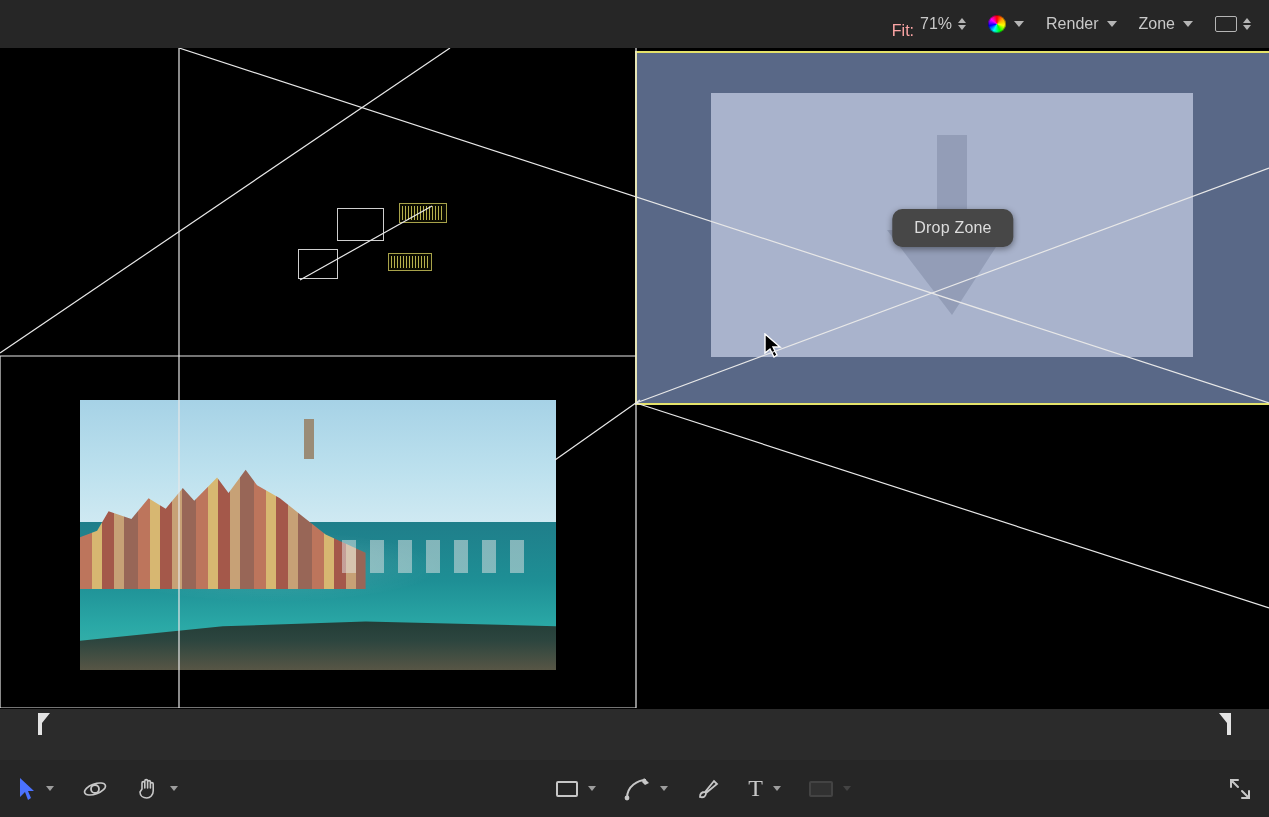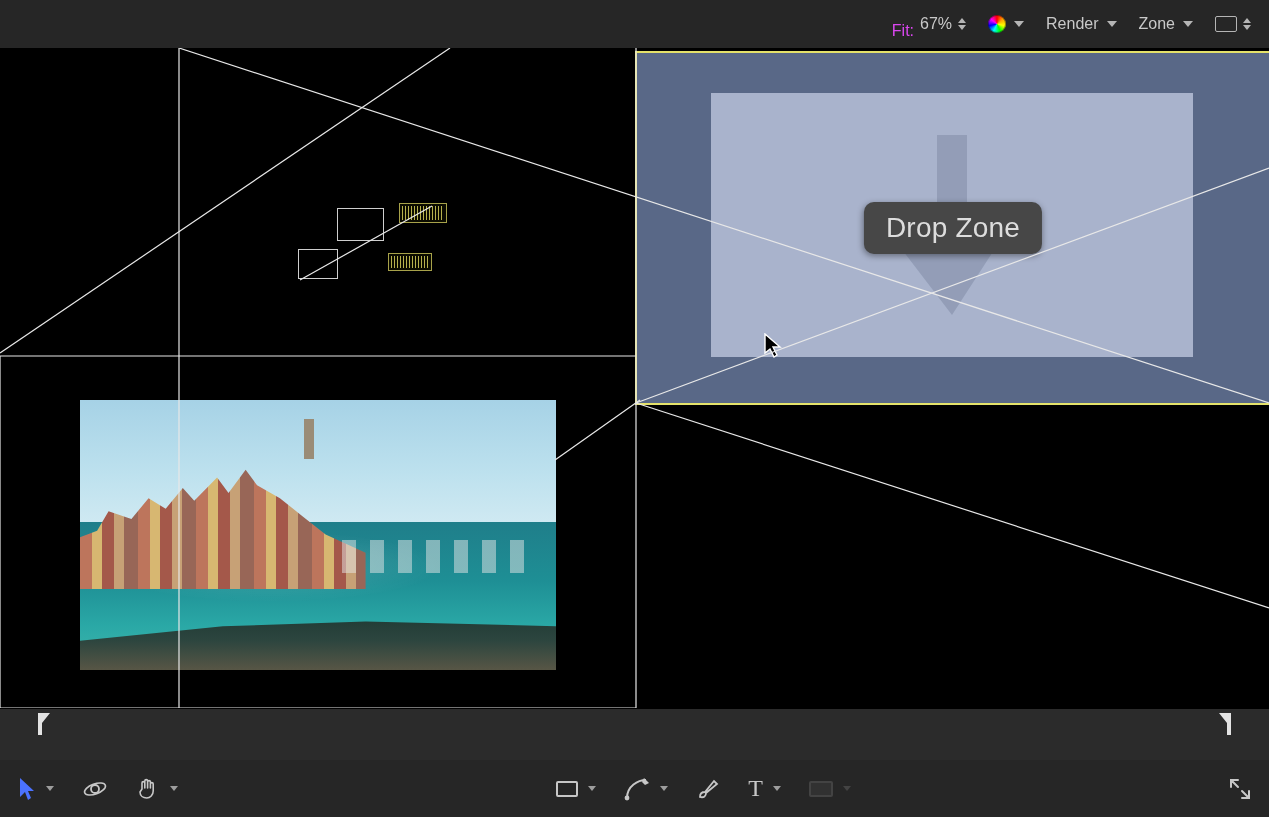--- a/index.html
+++ b/index.html
@@ -28,21 +28,21 @@
     font-size: 16px;
     color: #c9c9c9;
     border-bottom: 1px solid #0d0d0d;
   }
   .topbar-item {
     display: inline-flex;
     align-items: center;
     gap: 6px;
     cursor: default;
   }
-  .dim { color: #d946ef; margin-top: 14px; }
+  .dim { color: #fca5a5; margin-top: 14px; }
   .chevrons {
     display: inline-flex;
     flex-direction: column;
     line-height: 0;
     gap: 0;
   }
   .chev-up, .chev-down {
     width: 0; height: 0;
     border-left: 4px solid transparent;
     border-right: 4px solid transparent;
@@ -112,21 +112,21 @@
     opacity: .28;
   }
   .dropzone-label {
     position: absolute;
     left: 50%; top: 50%;
     transform: translate(-50%, -50%);
     background: #474747;
     color: #ddd;
     padding: 10px 22px;
     border-radius: 10px;
-    font-size: 28px;
+    font-size: 16px;
     letter-spacing: .2px;
     box-shadow: 0 2px 6px rgba(0,0,0,.4);
     white-space: nowrap;
   }
 
   
   .clip-box {
     position: absolute;
     border: 1px solid #cfcfcf;
     background: #000;
@@ -256,21 +256,21 @@
     box-sizing: border-box;
     background: #3a3a3a;
   }
 </style>
 </head>
 <body>
 
 <div class="topbar">
   <div class="topbar-item">
     <span class="dim">Fit:</span>
-    <span>67%</span>
+    <span>71%</span>
     <span class="chevrons">
       <span class="chev-up"></span>
         <span class="chev-down"></span>
     </span>
   </div>
   <div class="topbar-item">
     <span class="color-swatch"></span>
     <span class="single-caret"></span>
   </div>
   <div class="topbar-item">

